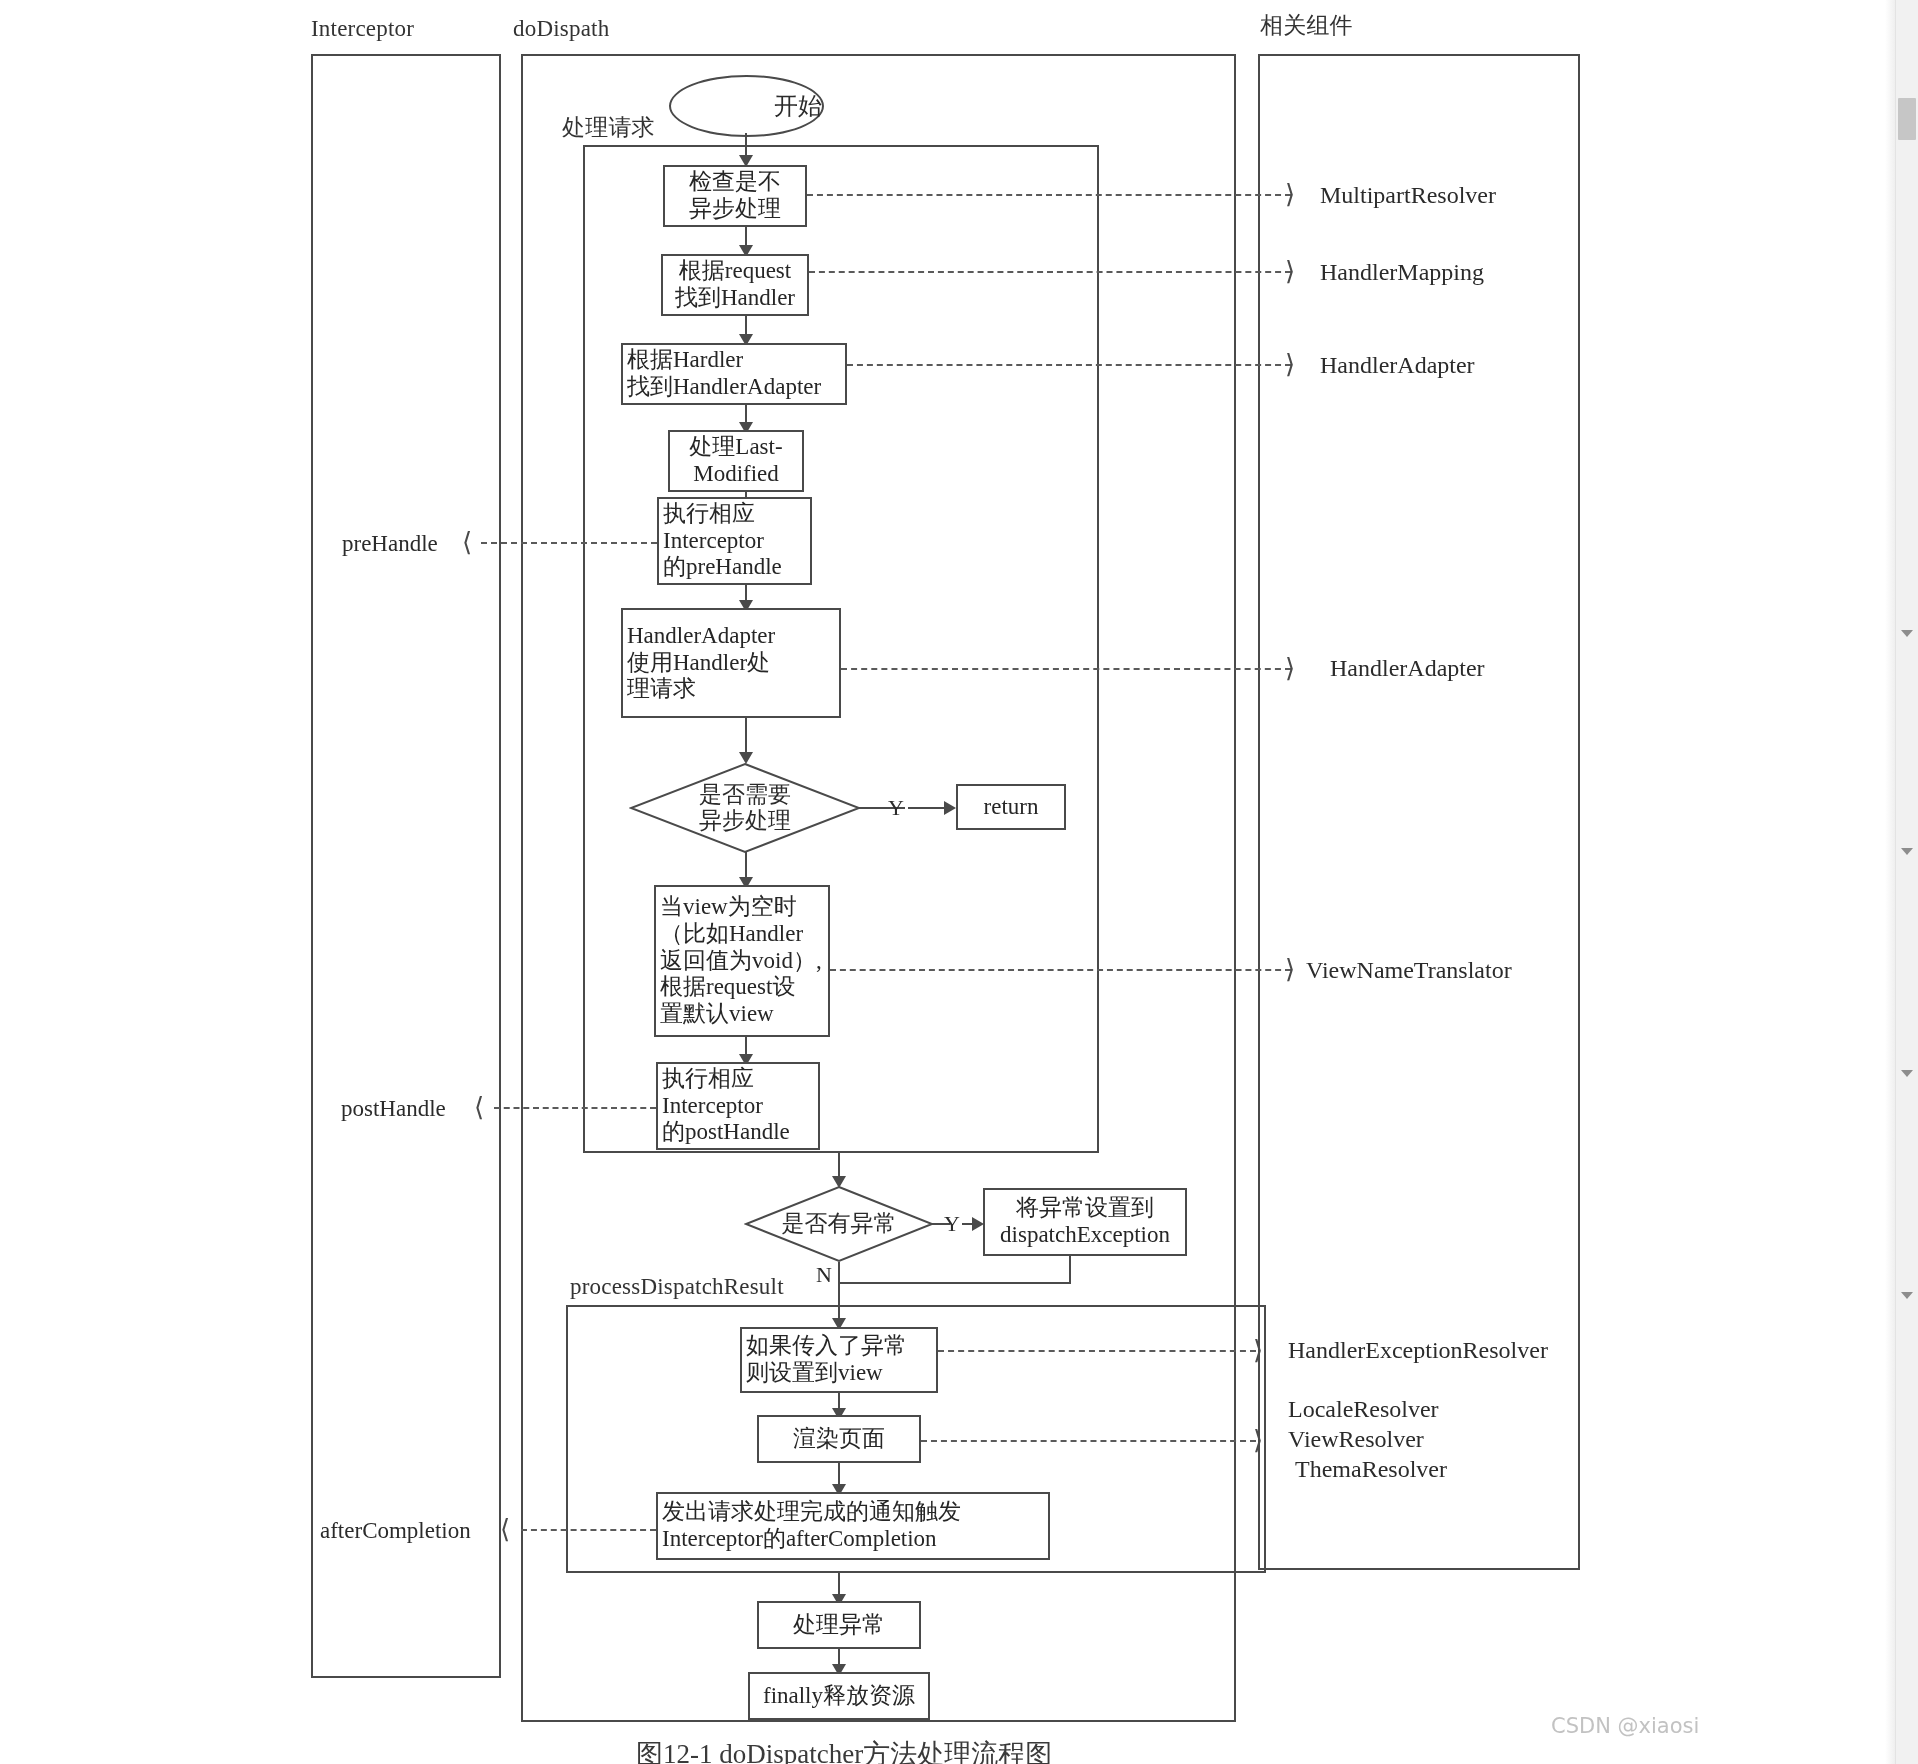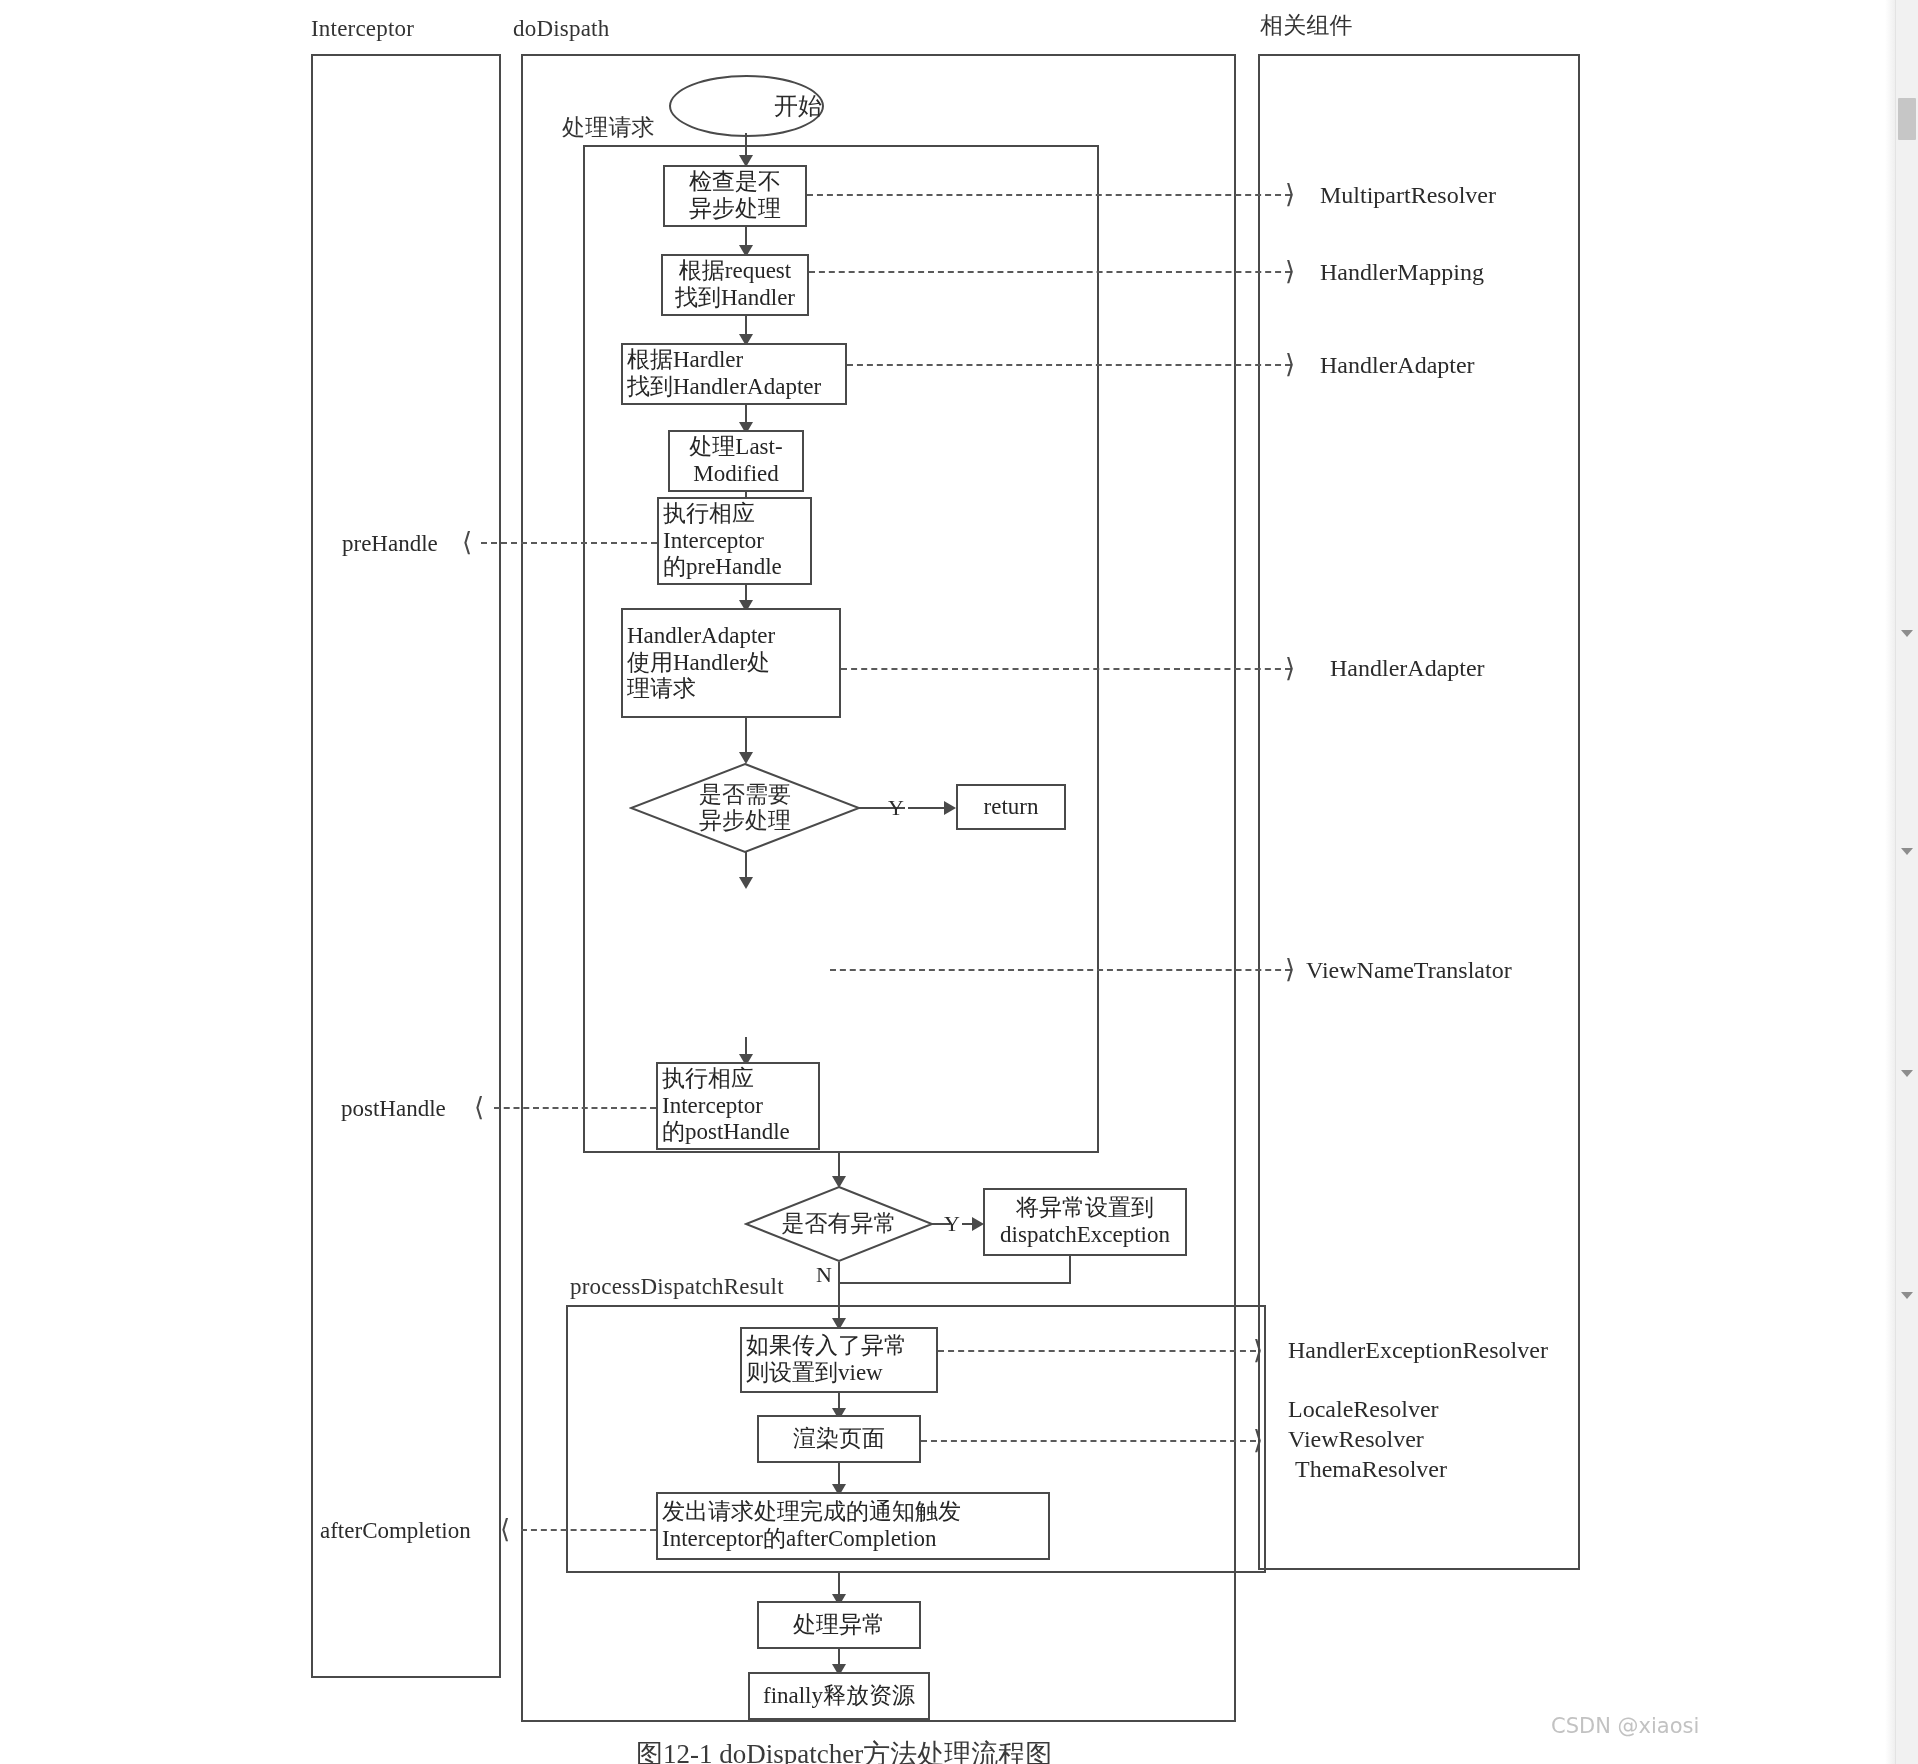--- a/index.html
+++ b/index.html
@@ -254,20 +254,27 @@
   <div class="branch-letter" style="left:888px; top:795px;">Y</div>
   <div class="solid-h" style="left:908px; top:807px; width:43px;"></div>
   <div class="arrow-right" style="left:944px; top:801px;"></div>
   <div class="abs node" style="left:956px; top:784px; width:110px; height:46px;">
     <span class="ln">return</span>
   </div>
 
   <div class="solid-v" style="left:745px; top:852px; height:35px;"></div>
   <div class="arrow-down" style="left:739px; top:877px;"></div>
 
+  <div class="abs node left" style="left:654px; top:885px; width:176px; height:152px;">
+    <span class="ln">当view为空时</span>
+    <span class="ln">（比如Handler</span>
+    <span class="ln">返回值为void）,</span>
+    <span class="ln">根据request设</span>
+    <span class="ln">置默认view</span>
+  </div>
   <div class="solid-v" style="left:745px; top:1037px; height:24px;"></div>
   <div class="arrow-down" style="left:739px; top:1054px;"></div>
 
   <div class="abs node left" style="left:656px; top:1062px; width:164px; height:88px;">
     <span class="ln">执行相应</span>
     <span class="ln">Interceptor</span>
     <span class="ln">的postHandle</span>
   </div>
 
   <div class="dash-h" style="left:494px; top:1107px; width:162px;"></div>

